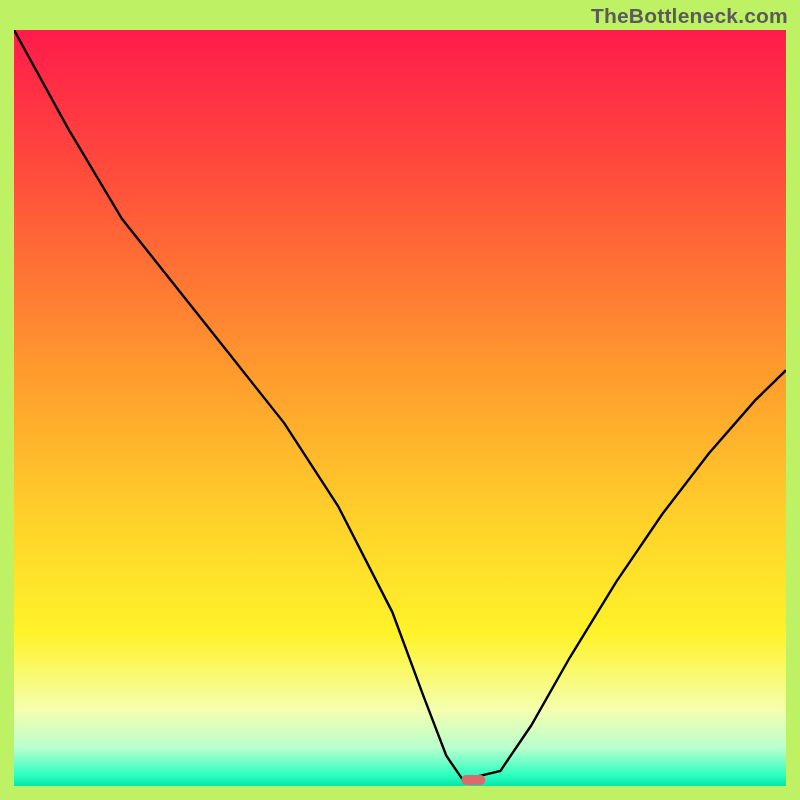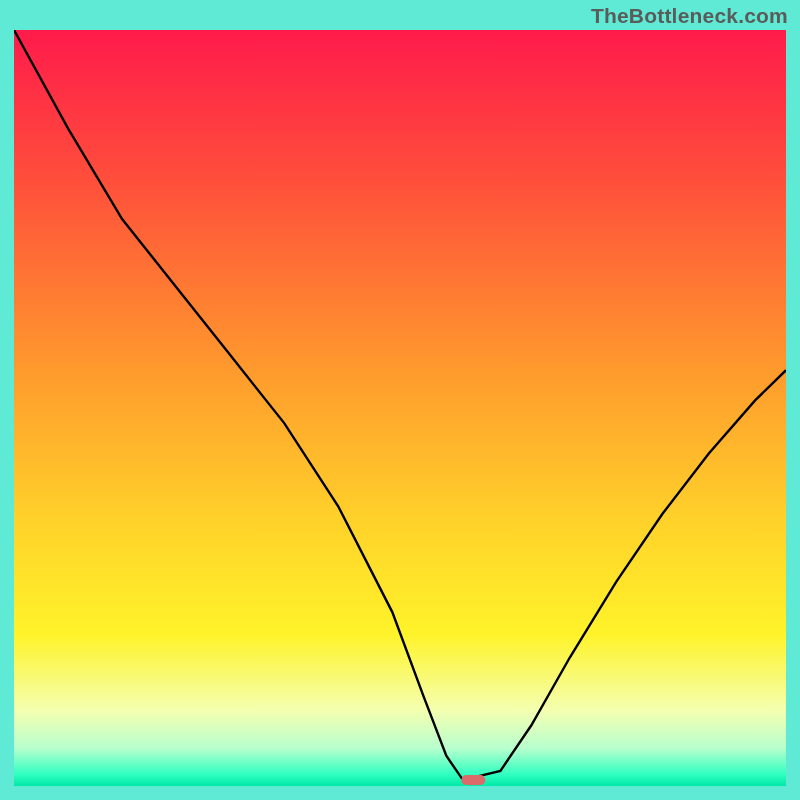--- a/index.html
+++ b/index.html
@@ -8,21 +8,21 @@
     width: 800px;
     height: 800px;
     background: #000;
     font-family: Arial, Helvetica, sans-serif;
     overflow: hidden;
   }
   .frame {
     position: relative;
     width: 800px;
     height: 800px;
-    background: #5eead4;
+    background: #bef264;
   }
   .watermark {
     position: absolute;
     top: 4px;
     right: 12px;
     color: #5b5b5b;
     font-size: 21px;
     font-weight: 600;
     letter-spacing: 0.2px;
     z-index: 10;

